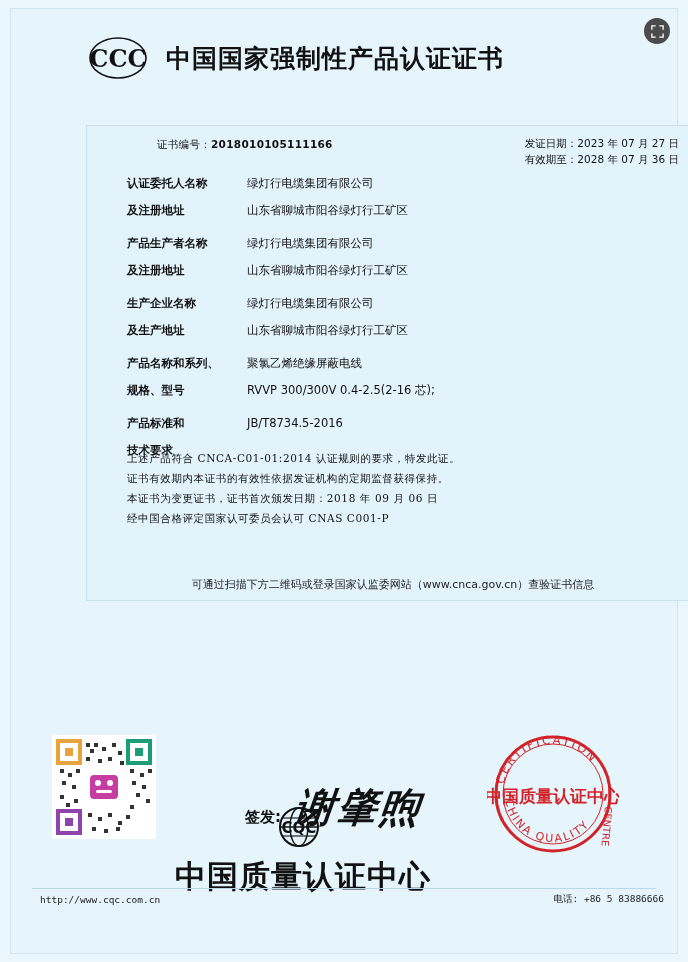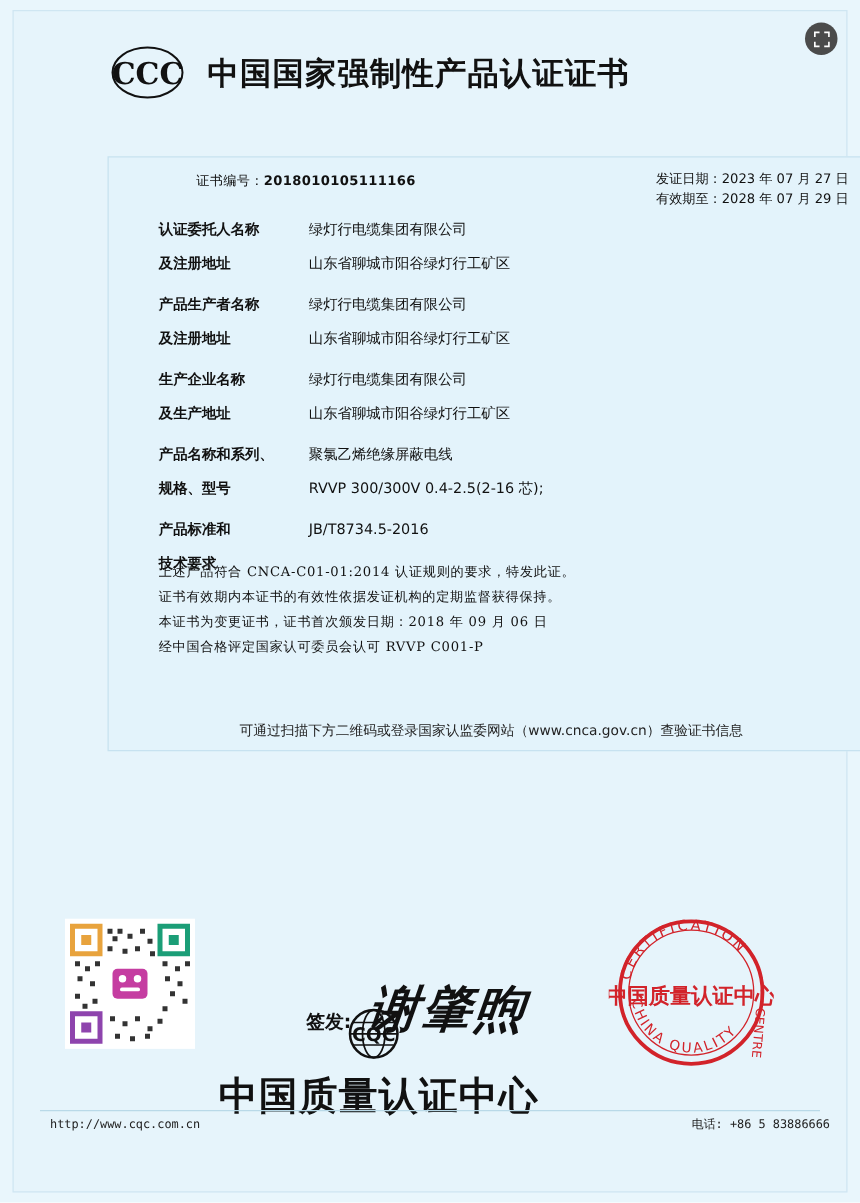--- a/index.html
+++ b/index.html
@@ -275,21 +275,21 @@
 
     <div class="cert-no">
       <span>证书编号：</span><b>2018010105111166</b>
     </div>
 
     <div class="dates">
       <div>
         <span>发证日期：</span><span>2023 年 07 月 27 日</span>
       </div>
       <div>
-        <span>有效期至：</span><span>2028 年 07 月 29 日</span>
+        <span>有效期至：</span><span>2028 年 07 月 36 日</span>
       </div>
     </div>
 
     <div class="fields">
 
       <div class="field-block">
         <div class="field-row">
           <div class="field-label">认证委托人名称</div>
           <div class="field-value">绿灯行电缆集团有限公司</div>
         </div>
@@ -342,21 +342,21 @@
           <div class="field-value"></div>
         </div>
       </div>
 
     </div>
 
     <div class="notes">
       <div class="note-line">上述产品符合 CNCA-C01-01:2014 认证规则的要求，特发此证。</div>
       <div class="note-line">证书有效期内本证书的有效性依据发证机构的定期监督获得保持。</div>
       <div class="note-line">本证书为变更证书，证书首次颁发日期：2018 年 09 月 06 日</div>
-      <div class="note-line">经中国合格评定国家认可委员会认可 RVVP C001-P</div>
+      <div class="note-line">经中国合格评定国家认可委员会认可 CNAS C001-P</div>
     </div>
 
     <div class="verify-line">可通过扫描下方二维码或登录国家认监委网站（www.cnca.gov.cn）查验证书信息</div>
   </div>
 
   <div class="qr">
     <svg width="104" height="104" viewBox="0 0 104 104">
       <rect x="0" y="0" width="104" height="104" fill="#ffffff"></rect>
       <g fill="#1b9e77">
         <rect x="6" y="6" width="22" height="22" fill="none" stroke="#e8a33d" stroke-width="4"></rect>

